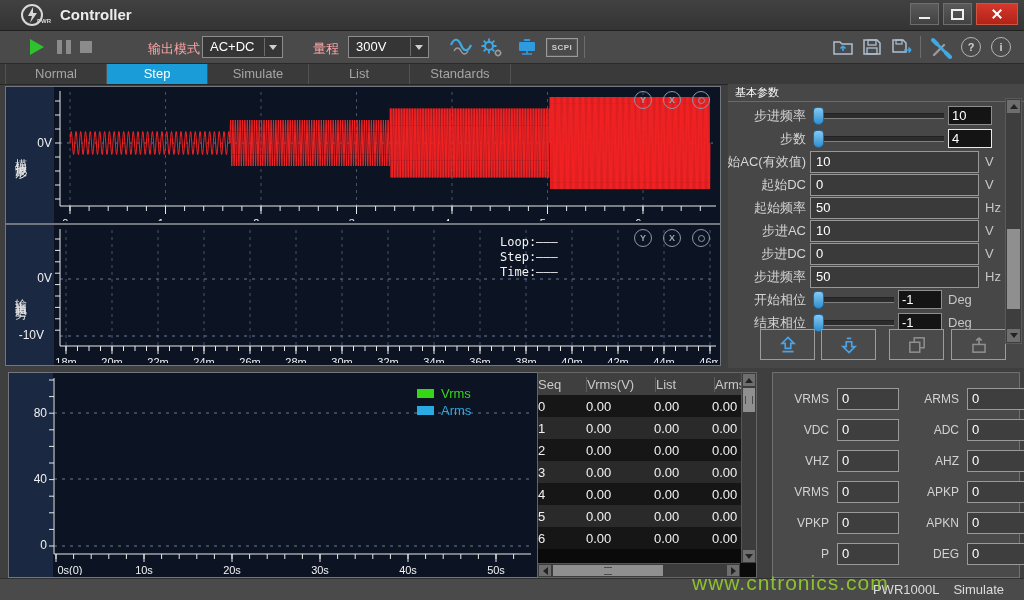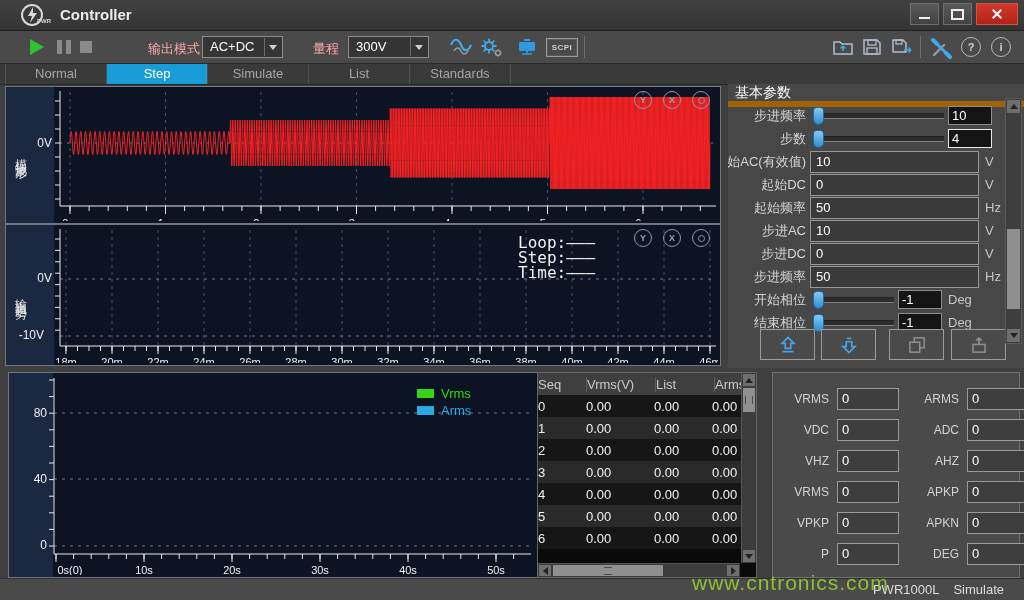--- a/index.html
+++ b/index.html
@@ -55,22 +55,22 @@
   #chart3 .strip{width:44px}
   .vlabel{position:absolute;left:6px;top:50%;transform:translateY(-50%);writing-mode:vertical-rl;
           color:#e6e6e6;font-size:12px;letter-spacing:3px}
   .ylab{position:absolute;color:#f0f0f0;font-size:12px;text-align:right}
   svg.plot{position:absolute;left:0;top:0}
   svg text{font-family:"Liberation Sans","DejaVu Sans",sans-serif;font-size:11px;fill:#f2f2f2}
   .chart-icons{position:absolute;display:flex;gap:11px;right:10px;top:4px}
   .cicon{width:16px;height:16px;border:1.5px solid #8d97ab;border-radius:50%;color:#9aa4b8;
          font-size:9px;font-weight:bold;display:flex;align-items:center;justify-content:center}
   .cicon.cam::after{content:"";width:5px;height:5px;border:1.5px solid #8d97ab;border-radius:50%}
-  .annot{position:absolute;left:512px;top:10px;color:#f2f2f2;font-family:"DejaVu Sans Mono","Liberation Mono",monospace;
-         font-size:16px;line-height:15px;white-space:pre}
+  .annot{position:absolute;left:494px;top:10px;color:#f2f2f2;font-family:"DejaVu Sans Mono","Liberation Mono",monospace;
+         font-size:12px;line-height:15px;white-space:pre}
   .legend{position:absolute;left:408px;top:12px;font-size:13px}
   .legend .lrow{display:flex;align-items:center;gap:7px;height:17px}
   .sw{width:17px;height:9px}
   
   #seqtbl{position:absolute;left:537px;top:372px;width:218px;height:204px;background:#0a0a0a;border:1px solid #666}
   .thead{display:flex;height:22px;background:#3f3f3f;color:#c9c9c9;font-size:13px;align-items:center}
   .th,.td{overflow:hidden;white-space:nowrap;flex:0 0 auto}
   .th{border-left:1px solid #5e5e5e;height:15px;line-height:15px}
   .th:first-child{border-left:none}
   .trow{display:flex;height:22px;align-items:center;color:#f2f2f2;font-size:13px}
@@ -88,21 +88,21 @@
   .grip-h{width:8px;height:6px;border-top:1px solid #4a4a4a;border-bottom:1px solid #4a4a4a;margin:0 auto}
   .grip-v{width:6px;height:8px;border-left:1px solid #4a4a4a;border-right:1px solid #4a4a4a;margin:auto}
   
   #measure{position:absolute;left:772px;top:372px;width:246px;height:204px;background:#4a4a4a;border:1px solid #707070}
   .mgrid{position:absolute;left:8px;top:15px;display:grid;grid-template-columns:48px 62px 52px 62px;
          column-gap:8px;row-gap:9px;align-items:center}
   .mlabel{color:#d2d2d2;font-size:12px;text-align:right}
   .mbox{height:20px;background:#3e3e3e;border:1px solid #9a9a9a;color:#fff;font-size:13px;line-height:20px;padding:0 4px}
   
   #params{position:absolute;left:728px;top:84px;width:296px;height:284px;background:#474747}
-  .phead{height:17px;color:#fff;font-size:14px;padding-left:7px;line-height:16px;border-bottom:6px solid #a16207}
+  .phead{height:17px;color:#fff;font-size:11px;padding-left:7px;line-height:16px;border-bottom:1px solid #a16207}
   #prows{position:absolute;left:0;top:20px;width:280px}
   .prow{height:23px;display:flex;align-items:center}
   .plabel{flex:0 0 78px;display:flex;justify-content:flex-end;overflow:hidden;color:#d5d5d5;font-size:13px;white-space:nowrap}
   .pinput{flex:0 0 157px;margin-left:4px;height:20px;background:#3a3a3a;border:1px solid #989898;
           color:#fff;font-size:13px;line-height:20px;padding:0 5px}
   .ptrack{position:relative;flex:0 0 130px;height:4px;background:#2c2c2c;border-top:1px solid #222;
           border-bottom:1px solid #808080;margin-left:8px}
   .ptrack.short{flex:0 0 80px}
   .pthumb{position:absolute;left:-1px;top:-7px;width:9px;height:16px;
           background:linear-gradient(#85c9f4,#2e8fd0);border-radius:4px 4px 6px 6px;border:1px solid #1c6aa6}

